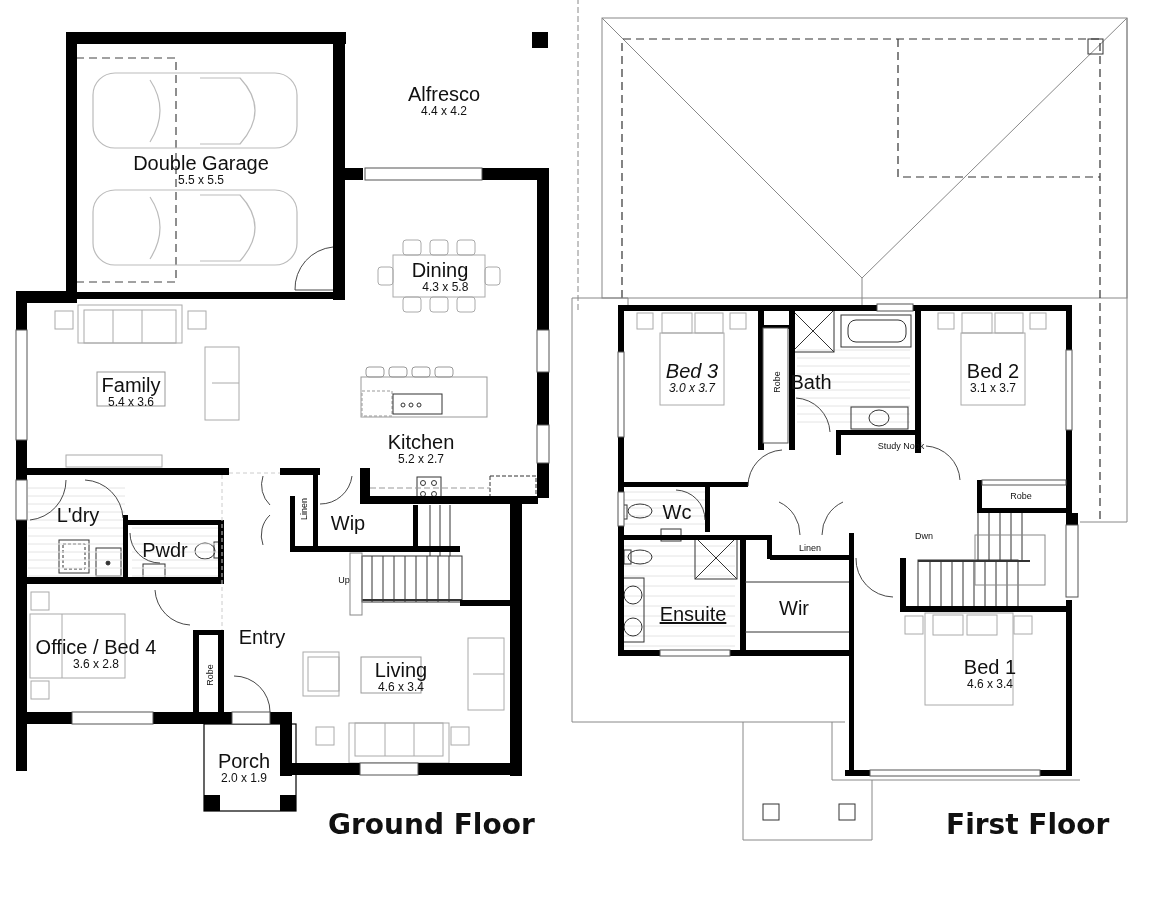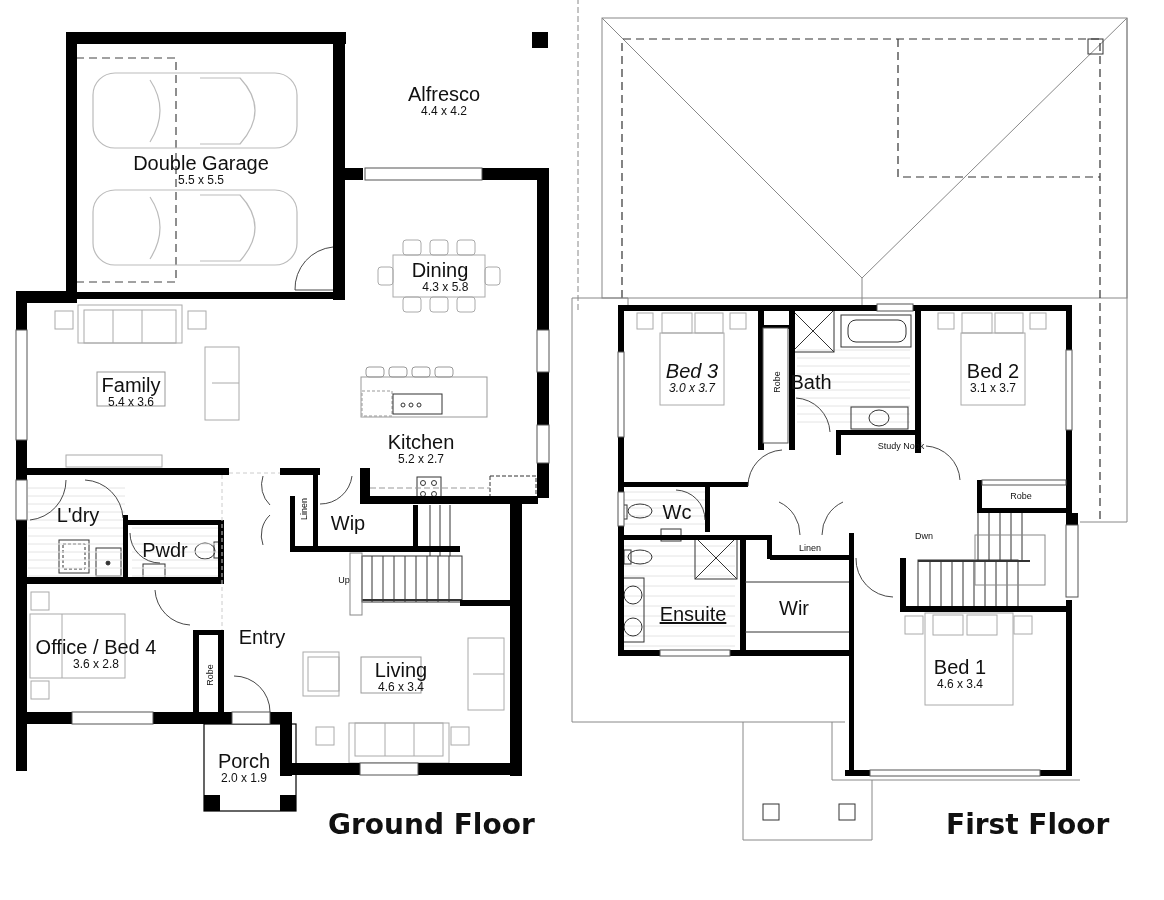--- a/index.html
+++ b/index.html
@@ -394,21 +394,21 @@
 </div>
 <div class="lbl" style="left:677px;top:501px;">
   <span class="nm">Wc</span>
 </div>
 <div class="lbl" style="left:693px;top:603px;text-decoration:underline;">
   <span class="nm">Ensuite</span>
 </div>
 <div class="lbl" style="left:794px;top:597px;">
   <span class="nm">Wir</span>
 </div>
-<div class="lbl" style="left:960px;top:656px;">
+<div class="lbl" style="left:990px;top:656px;">
   <span class="nm">Bed 1</span>
   <span class="dm">4.6 x 3.4</span>
 </div>
 <div class="vert" style="left:777px;top:382px;">Robe</div>
 <div class="sm" style="left:877px;top:441px;margin-left:24px;">Study Nook</div>
 <div class="sm" style="left:1021px;top:491px;">Robe</div>
 <div class="sm" style="left:810px;top:543px;">Linen</div>
 <div class="sm" style="left:924px;top:531px;">Dwn</div>
 
 <div class="title" style="left:328px;top:808px;">Ground Floor</div>

